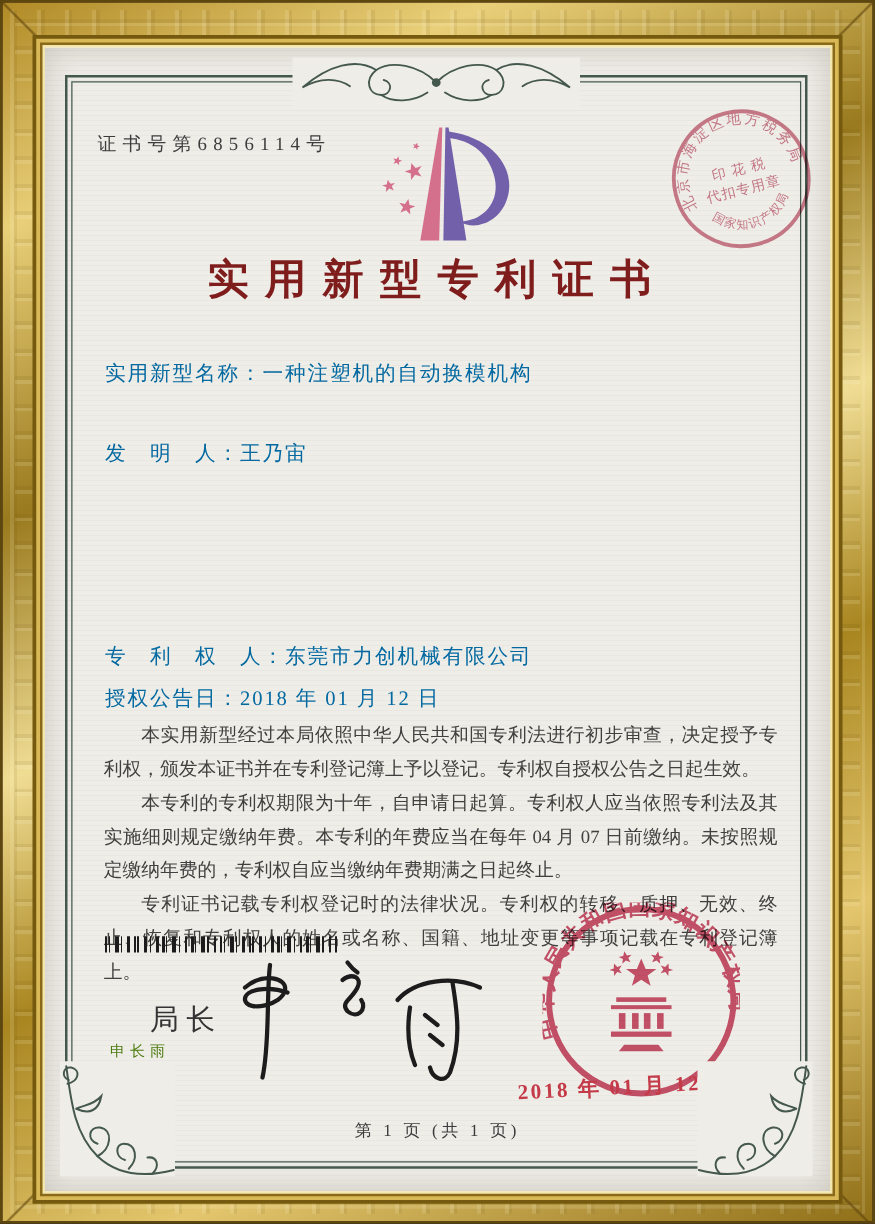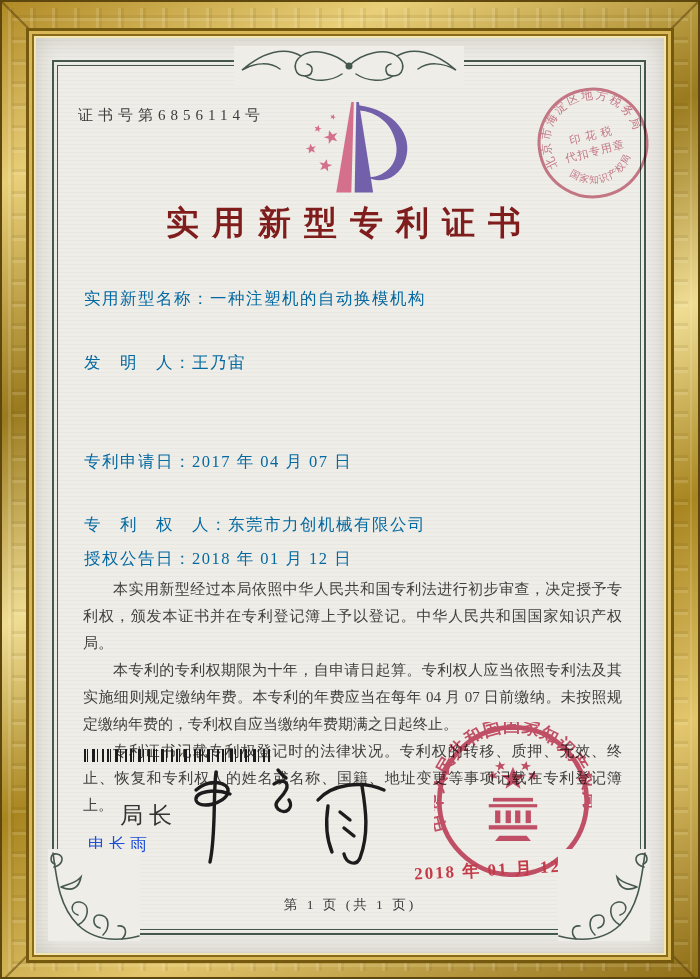--- a/index.html
+++ b/index.html
@@ -44,21 +44,21 @@
   .field{left:48px;font-size:16.5px;color:#0369a1;letter-spacing:1.5px;white-space:nowrap;}
   .f0{top:250px;} .f1{top:314px;} .f2{top:366px;} .f3{top:413px;} .f4{top:476px;text-align:center;} .f5{top:510px;}
   .paras{left:47px;right:42px;top:538px;font-size:15px;line-height:27px;color:#40403e;
     text-align:justify;}
   .paras p{margin:0;text-indent:2em;}
   .barcode{left:48px;top:711px;width:186px;height:13px;
     background:repeating-linear-gradient(90deg,#1c1c1c 0 2px,transparent 2px 3px,#1c1c1c 3px 4px,
       transparent 4px 8px,#1c1c1c 8px 11px,transparent 11px 13px,#1c1c1c 13px 14px,transparent 14px 18px,
       #1c1c1c 18px 20px,transparent 20px 23px);}
   .signer-title{left:52px;top:762px;font-size:23px;letter-spacing:6px;color:#333;margin-left:32px;}
-  .signer-name{left:52px;top:795px;font-size:17px;letter-spacing:4px;color:#1d4ed8;}
+  .signer-name{left:52px;top:795px;font-size:12px;letter-spacing:4px;color:#4d7c0f;}
   .signature{left:140px;top:722px;width:230px;height:110px;}
   .seal{left:398px;top:684px;width:158px;height:158px;opacity:.88;mix-blend-mode:multiply;}
   .seal-date{left:378px;top:820px;font-size:17px;font-weight:600;color:#c43a48;
     letter-spacing:2px;transform:rotate(-3deg);}
   .tax-stamp{left:496px;top:44px;width:122px;height:122px;opacity:.85;transform:rotate(-14deg);
     mix-blend-mode:multiply;}
   .footer{left:0;top:858px;width:100%;text-align:center;font-size:13.5px;letter-spacing:3px;color:#3c3c3c;}
 </style>
 </head>
 <body>
@@ -145,26 +145,25 @@
           <use href="#star" transform="translate(47,80) scale(0.78) rotate(12)"></use>
           <use href="#star" transform="translate(56,22) scale(0.35) rotate(20)"></use>
         </g>
       </svg>
     </div>
 
     <div class="abs title">实用新型专利证书</div>
 
     <div class="abs field f0"><span>实用新型名称：</span><span>一种注塑机的自动换模机构</span></div>
     <div class="abs field f1"><span>发　明　人：</span><span>王乃宙</span></div>
-    <div class="abs field f3"><span>专利申请日：</span><span>2017 年 04 月 07 日</span></div>
     <div class="abs field f4"><span>专　利　权　人：</span><span>东莞市力创机械有限公司</span></div>
     <div class="abs field f5"><span>授权公告日：</span><span>2018 年 01 月 12 日</span></div>
 
     <div class="abs paras">
-      <p>本实用新型经过本局依照中华人民共和国专利法进行初步审查，决定授予专利权，颁发本证书并在专利登记簿上予以登记。中华人民共和国国家知识产权局。</p>
+      <p>本实用新型经过本局依照中华人民共和国专利法进行初步审查，决定授予专利权，颁发本证书并在专利登记簿上予以登记。专利权自授权公告之日起生效。</p>
       <p>本专利的专利权期限为十年，自申请日起算。专利权人应当依照专利法及其实施细则规定缴纳年费。本专利的年费应当在每年 04 月 07 日前缴纳。未按照规定缴纳年费的，专利权自应当缴纳年费期满之日起终止。</p>
       <p>专利证书记载专利权登记时的法律状况。专利权的转移、质押、无效、终止、恢复和专利权人的姓名或名称、国籍、地址变更等事项记载在专利登记簿上。</p>
     </div>
 
     <div class="abs barcode"></div>
 
     <div class="abs signer-title">局长</div>
     <div class="abs signer-name">申长雨</div>
 
     <div class="abs signature">

